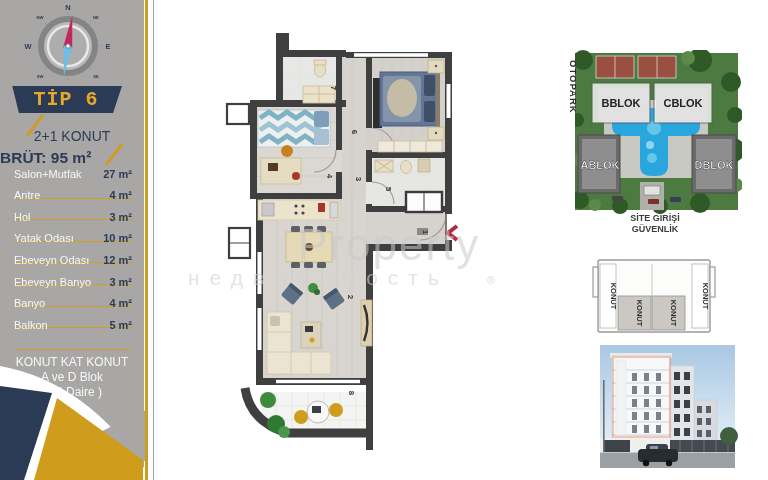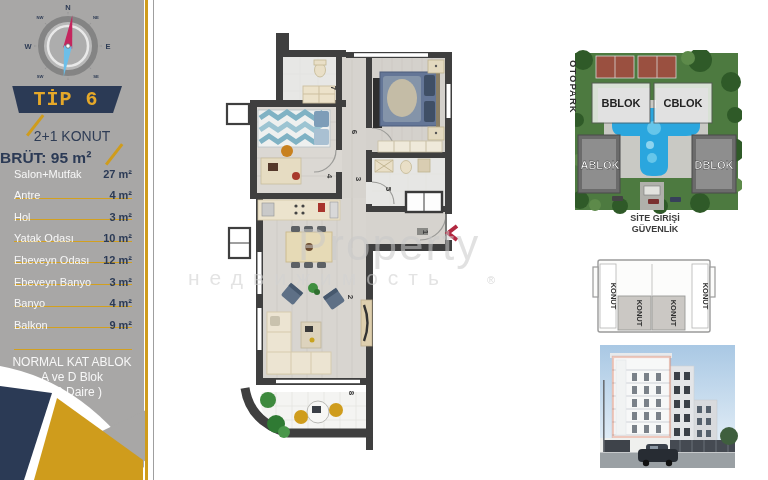--- a/index.html
+++ b/index.html
@@ -99,26 +99,26 @@
     <div class="room-row">
       <span class="room-name">Ebeveyn Banyo</span>
       <span class="room-area">3 m²</span>
       </div>
     <div class="room-row">
       <span class="room-name">Banyo</span>
       <span class="room-area">4 m²</span>
       </div>
     <div class="room-row">
       <span class="room-name">Balkon</span>
-      <span class="room-area">9 m²</span>
+      <span class="room-area">5 m²</span>
       </div>
   </div>
 
   <div class="abs side-footer">
-    <div>NORMAL KAT ABLOK</div>
+    <div>KONUT KAT KONUT</div>
     <div>A ve D Blok</div>
     <div>( 20 Daire )</div>
   </div>
 
   <svg class="abs" style="left:0;top:350px" width="156" height="130" viewBox="0 350 156 130">
     <path d="M0,366 Q88,382 148,474 L148,480 L0,480 Z" fill="#ffffff"></path>
     <path d="M146,410 L146,462 L100,432 Z" fill="#a8a7a6"></path>
     <path d="M0,386 L52,393 L24,480 L0,480 Z" fill="#2b3a55"></path>
     <path d="M57,398 L143,460 L143,480 L34,480 Z" fill="#cf9c1c"></path>
   </svg>

